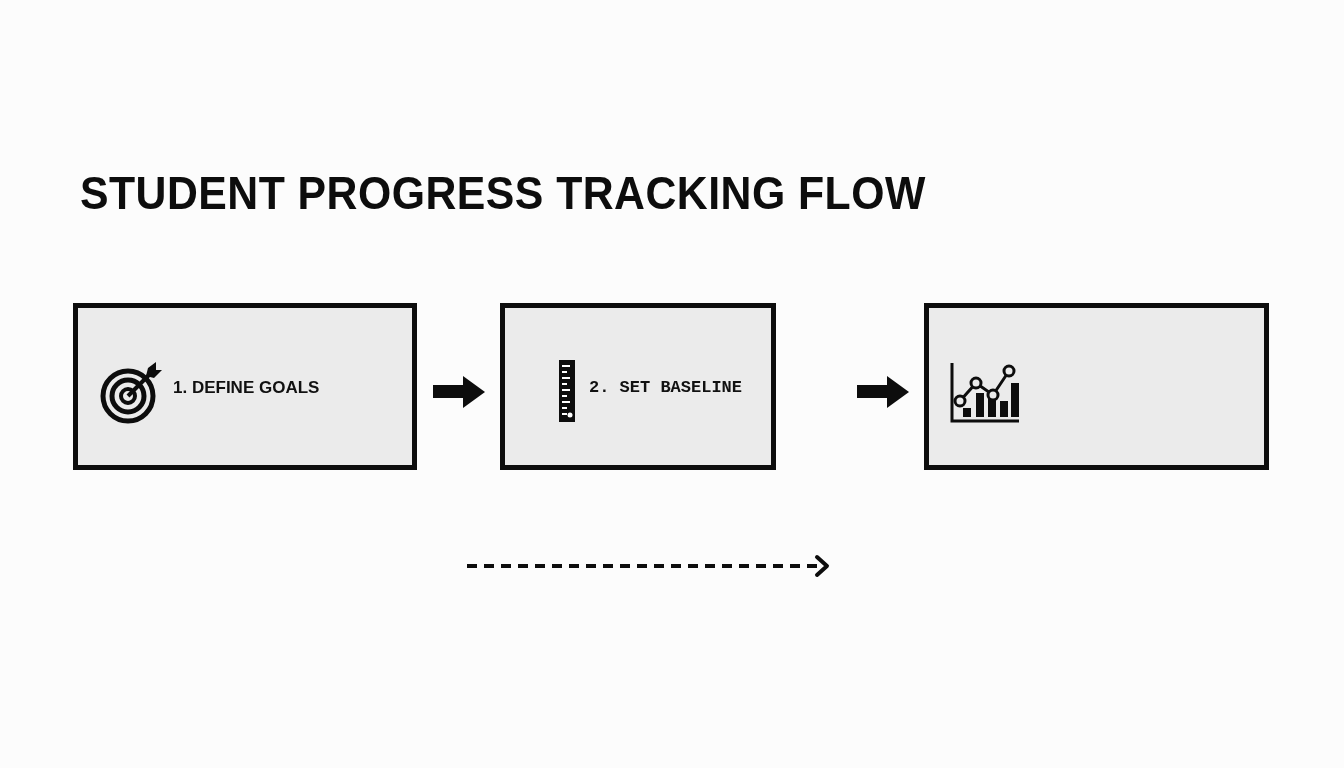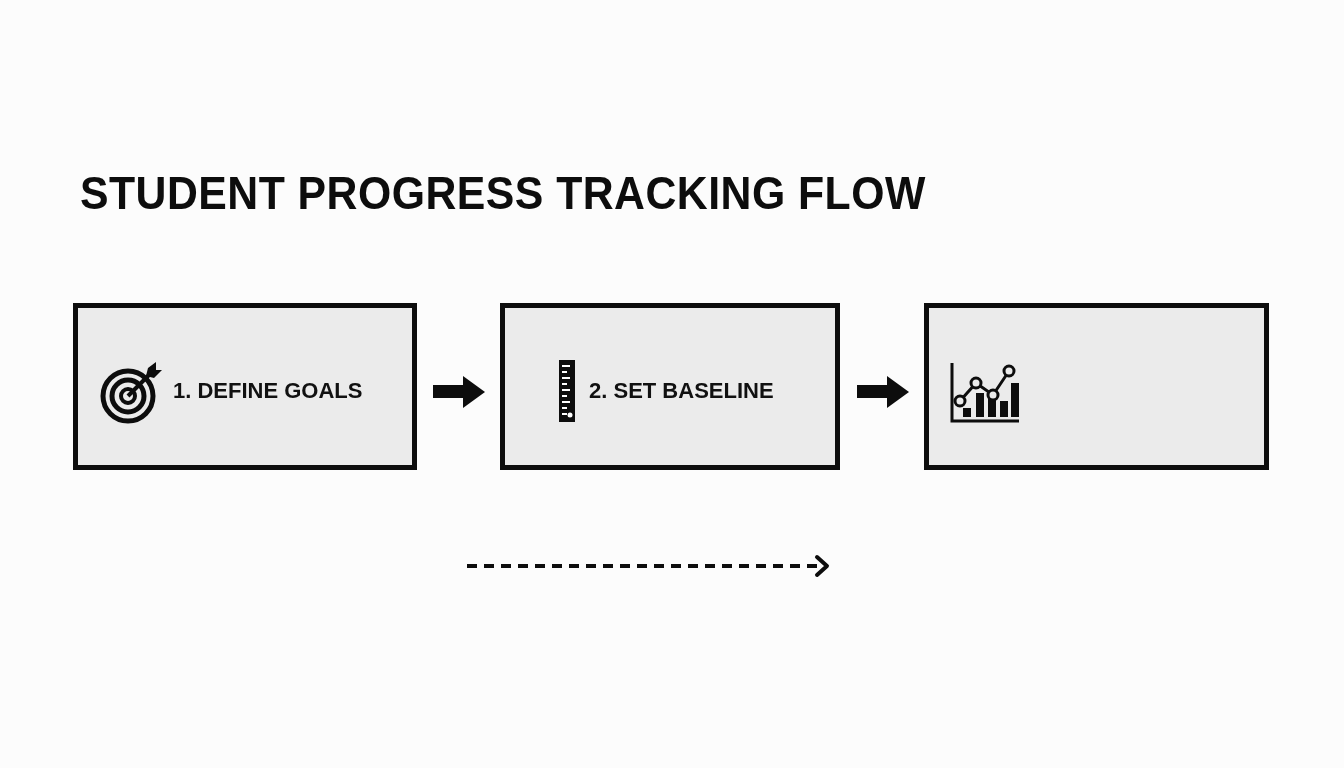--- a/index.html
+++ b/index.html
@@ -12,21 +12,21 @@
     letter-spacing: 0.5px; color: #0d0d0d; white-space: nowrap;
     transform: scaleX(0.93); transform-origin: left center;
   }
   .step {
     position: absolute; top: 303px; height: 167px; background: #ebebeb;
     border: 5px solid #0d0d0d; box-sizing: border-box;
     display: flex; align-items: center;
   }
   .step .icon { position: absolute; }
   .step .label {
-    position: absolute; font-size: 22px; font-weight: bold; color: #111; white-space: nowrap;
+    position: absolute; font-size: 17px; font-weight: bold; color: #111; white-space: nowrap;
     top: 70px;
   }
   .arrow { position: absolute; }
   .dashed-arrow { position: absolute; left: 465px; top: 553px; }
 </style>
 </head>
 <body>
 
 <div class="title">STUDENT PROGRESS TRACKING FLOW</div>
 
@@ -43,21 +43,21 @@
   <span class="label" style="left:95px;">1. DEFINE GOALS</span>
 </div>
 
 <div class="arrow" style="left:433px; top:375px;">
   <svg width="54" height="34" viewBox="0 0 54 34">
     <rect x="0" y="10" width="32" height="13" fill="#0d0d0d"></rect>
     <polygon points="30,1 52,17 30,33" fill="#0d0d0d"></polygon>
   </svg>
 </div>
 
-<div class="step" style="left:500px; width:340px;">
+<div class="step" style="left:500px; width:276px;font-family:Liberation Mono, monospace;">
   <span class="icon" style="left:54px; top:52px;">
     <svg width="18" height="64" viewBox="0 0 18 64">
       <rect x="0" y="0" width="16" height="62" fill="#0d0d0d"></rect>
       <g fill="#ffffff">
         <rect x="3" y="5" width="8" height="2"></rect>
         <rect x="3" y="11" width="5" height="2"></rect>
         <rect x="3" y="17" width="8" height="2"></rect>
         <rect x="3" y="23" width="5" height="2"></rect>
         <rect x="3" y="29" width="8" height="2"></rect>
         <rect x="3" y="35" width="5" height="2"></rect>

